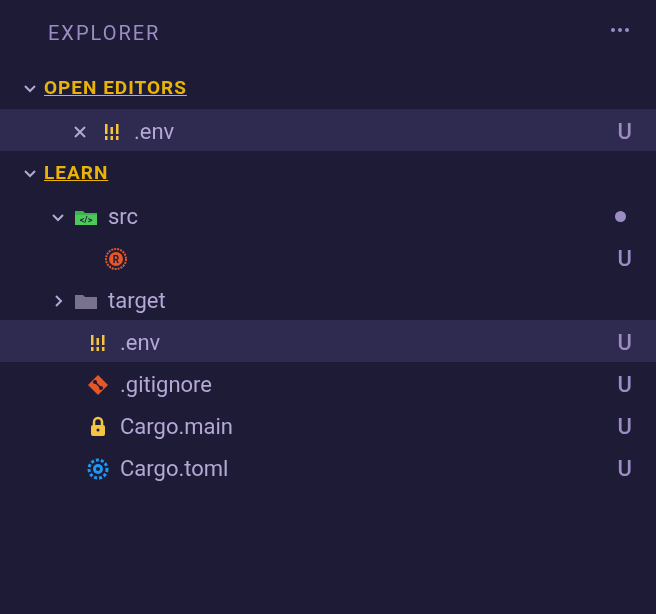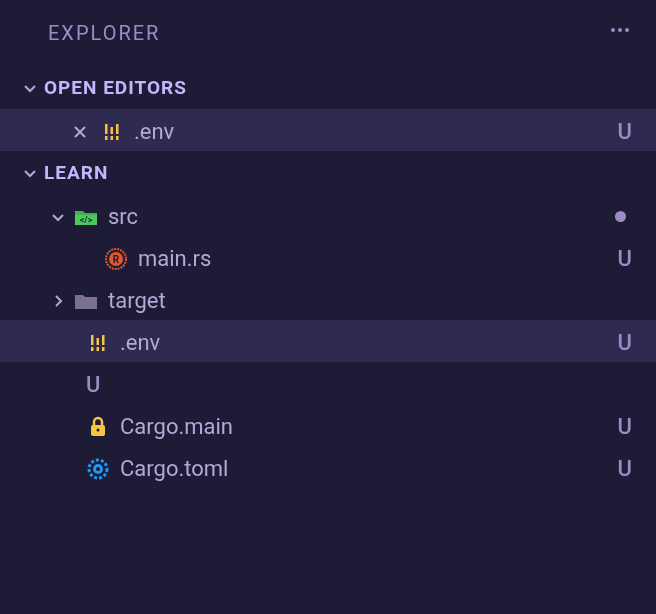--- a/index.html
+++ b/index.html
@@ -40,25 +40,26 @@
     }
     
     .section-header {
       display: flex;
       align-items: center;
       padding: 10px 20px;
       cursor: pointer;
     }
     
     .section-title {
-      color: #c4b5fd;
+      color: #eab308;
       font-size: 19px;
       font-weight: 700;
       letter-spacing: 1px;
       margin-left: 4px;
+      text-decoration: underline;
     }
     
     .chevron {
       display: inline-flex;
       align-items: center;
       justify-content: center;
       width: 20px;
       height: 20px;
     }
     
@@ -203,21 +204,20 @@
 
 <div class="row indent-3">
   <div class="row-content">
     <span class="icon-box">
       <svg width="24" height="24" viewBox="0 0 24 24">
         <circle cx="12" cy="12" r="10" fill="none" stroke="#e65728" stroke-width="2" stroke-dasharray="2,1"></circle>
         <circle cx="12" cy="12" r="7" fill="#e65728"></circle>
         <text x="12" y="16" font-size="10" fill="#1e1b37" text-anchor="middle" font-weight="bold">R</text>
       </svg>
     </span>
-    <span class="file-label">main.rs</span>
   </div>
   <span class="status-badge">U</span>
 </div>
 
 <div class="row indent-1">
   <div class="row-content">
     <span class="chevron" style="margin-right:6px;">
       <svg width="16" height="16" viewBox="0 0 16 16" fill="none" stroke="#b4a8d4" stroke-width="2">
         <path d="M6 3l5 5-5 5"></path>
       </svg>
@@ -242,20 +242,31 @@
         <rect x="9.5" y="15" width="2.5" height="4" fill="#f5c542"></rect>
         <rect x="15" y="15" width="2.5" height="4" fill="#f5c542"></rect>
       </svg>
     </span>
     <span class="file-label">.env</span>
   </div>
   <span class="status-badge">U</span>
 </div>
 
 <div class="row indent-2">
+  <div class="row-content">
+    <span class="icon-box">
+      <svg width="22" height="22" viewBox="0 0 22 22">
+        <path d="M11 1 L21 11 L11 21 L1 11 Z" fill="#e65728"></path>
+        <circle cx="8" cy="8" r="2" fill="#1e1b37"></circle>
+        <circle cx="14" cy="14" r="2" fill="#1e1b37"></circle>
+        <line x1="8" y1="8" x2="14" y2="14" stroke="#1e1b37" stroke-width="1.5"></line>
+      </svg>
+    </span>
+    <span class="file-label">.gitignore</span>
+  </div>
   <span class="status-badge">U</span>
 </div>
 
 <div class="row indent-2">
   <div class="row-content">
     <span class="icon-box">
       <svg width="20" height="22" viewBox="0 0 20 22">
         <rect x="3" y="9" width="14" height="11" rx="2" fill="#f5c542"></rect>
         <path d="M6 9 V6 a4 4 0 0 1 8 0 V9" fill="none" stroke="#f5c542" stroke-width="2.5"></path>
         <circle cx="10" cy="14" r="1.5" fill="#1e1b37"></circle>

